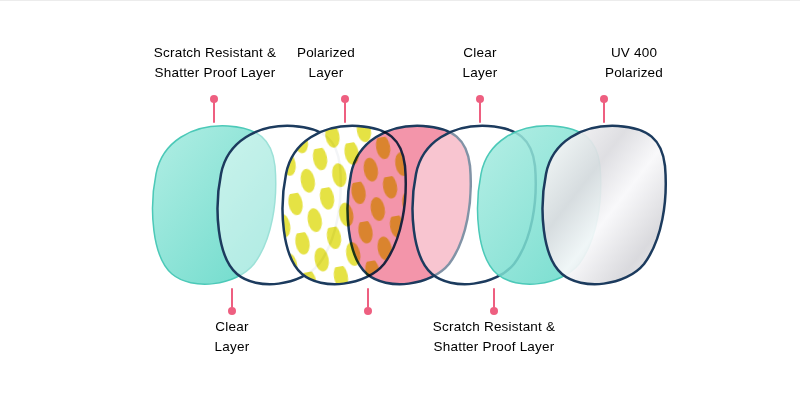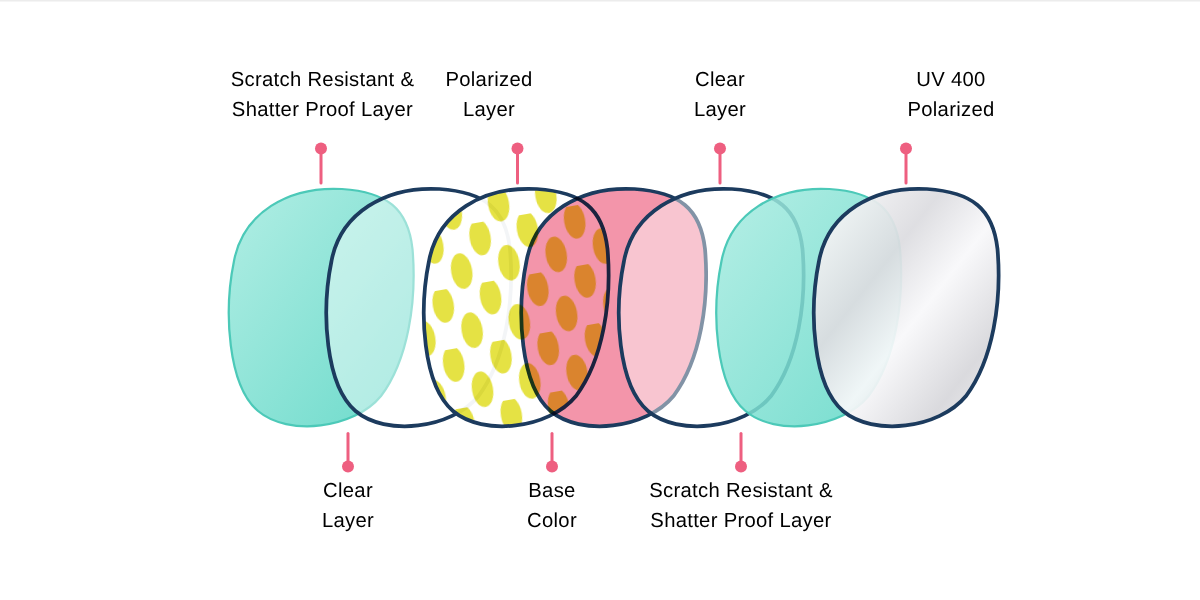--- a/index.html
+++ b/index.html
@@ -120,22 +120,18 @@
   </div>
   <div class="label top" style="left:634px">
     <div>UV 400</div>
     <div>Polarized</div>
   </div>
 
   <div class="label bottom" style="left:232px">
     <div>Clear</div>
     <div>Layer</div>
   </div>
-  <div class="label bottom" style="left:368px">
-    <div>Base</div>
-    <div>Color</div>
-  </div>
   <div class="label bottom" style="left:494px">
     <div>Scratch Resistant &amp;</div>
     <div>Shatter Proof Layer</div>
   </div>
 
 </div>
 
 </body></html>

